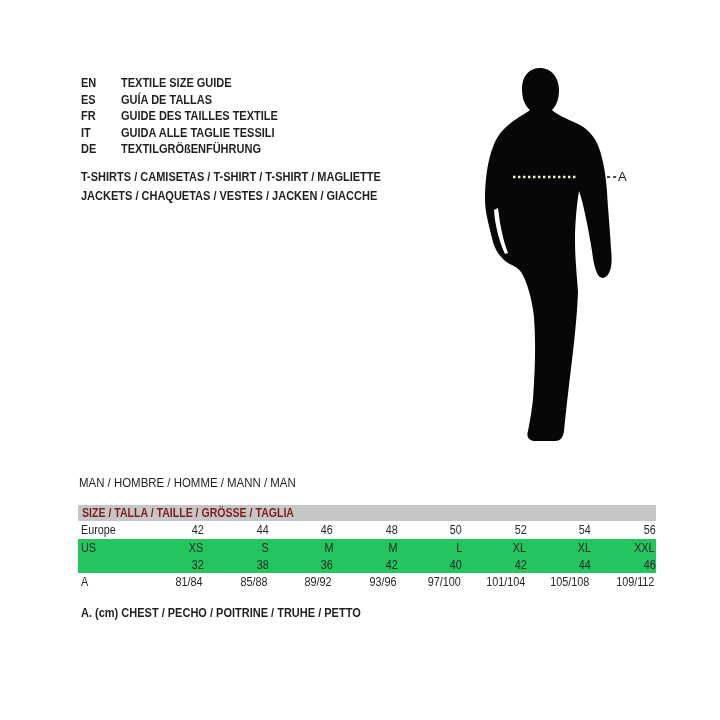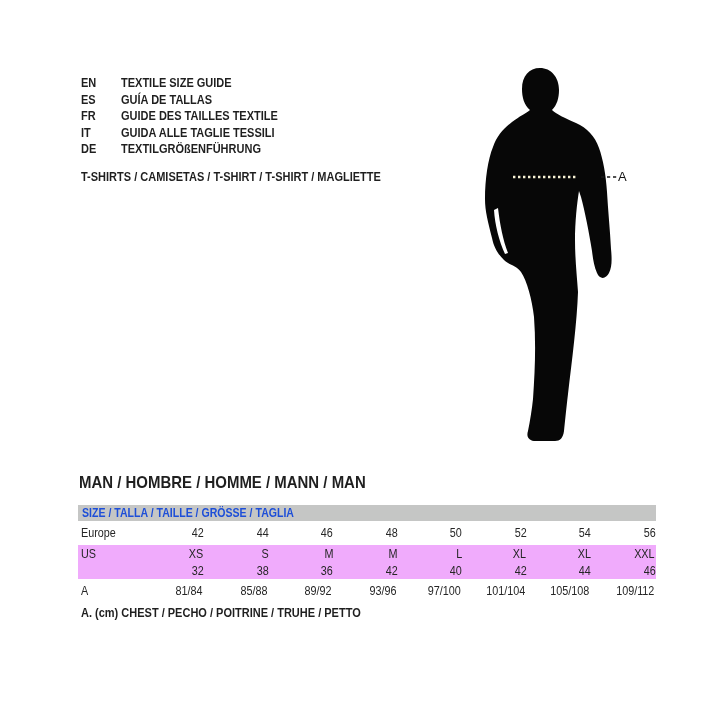--- a/index.html
+++ b/index.html
@@ -17,27 +17,27 @@
 
   
   .product-block{position:absolute;left:81px;top:168px;}
   .product-line{height:19px;line-height:19px;font-weight:700;font-size:12.5px;}
 
   
   .fig-svg{position:absolute;left:460px;top:60px;}
   .measure-a{position:absolute;left:618px;top:170px;font-size:13px;line-height:14px;color:#141414;}
 
   
-  .man-heading{position:absolute;left:79px;top:475px;height:16px;line-height:16px;font-weight:700;font-size:17px;}
+  .man-heading{position:absolute;left:79px;top:475px;height:16px;line-height:16px;font-weight:400;font-size:13px;}
   .size-table{position:absolute;left:78px;top:505px;width:578px;}
-  .thead{height:16px;line-height:16px;background:#c5c6c5;font-weight:700;font-size:12px;padding-left:4px;color:#1d4ed8;}
+  .thead{height:16px;line-height:16px;background:#c5c6c5;font-weight:700;font-size:12px;padding-left:4px;color:#7f1d1d;}
   .trow{display:grid;grid-template-columns:62px repeat(8,1fr);align-items:center;}
-  .h18{height:24px;gap:8px;}
+  .h18{height:18px;gap:8px;}
   .h17{height:17px;}
-  .shaded{background:#f0abfc;}
+  .shaded{background:#22c55e;}
   .cell{text-align:right;font-size:12px;color:#262626;}
   .rlabel{text-align:left;padding-left:3px;font-size:12px;color:#262626;}
   .rlabel .condc{transform-origin:0 50%;}
 
   .footnote{position:absolute;left:81px;top:605px;height:16px;line-height:16px;font-weight:700;font-size:12.5px;}
 </style>
 </head>
 <body>
 
 <div class="canvas">
@@ -60,20 +60,21 @@
       <span class="cond">GUIDA ALLE TAGLIE TESSILI</span>
     </div>
     <div class="lang-row">
       <span class="lang-code"><span class="cond">DE</span></span>
       <span class="cond">TEXTILGRÖßENFÜHRUNG</span>
     </div>
   </div>
 
   <div class="product-block">
     <div class="product-line"><span class="cond">T-SHIRTS / CAMISETAS / T-SHIRT / T-SHIRT / MAGLIETTE</span></div>
+    <div class="product-line"><span class="cond">JACKETS / CHAQUETAS / VESTES / JACKEN / GIACCHE</span></div>
   </div>
 
   <svg class="fig-svg" width="190" height="390" viewBox="0 0 190 390" aria-hidden="true">
     <path fill="#070707" fill-rule="evenodd" d="
       M80,8
       C91,8 99,17 99,30
       C99,38 97,45 92,50
       C96,54 105,58 116,63
       C127,68 135,76 139,88
       C143,99 146,115 147,132

